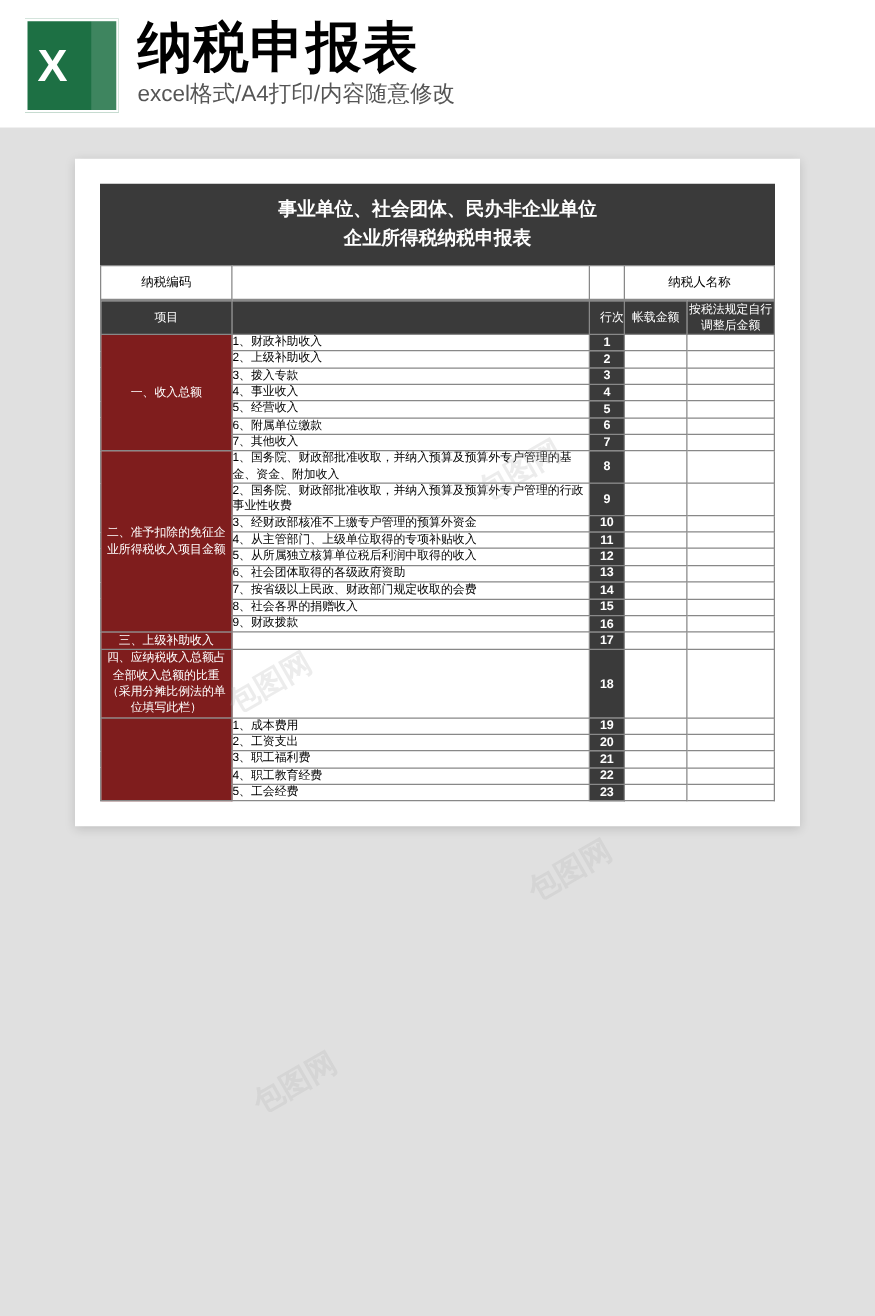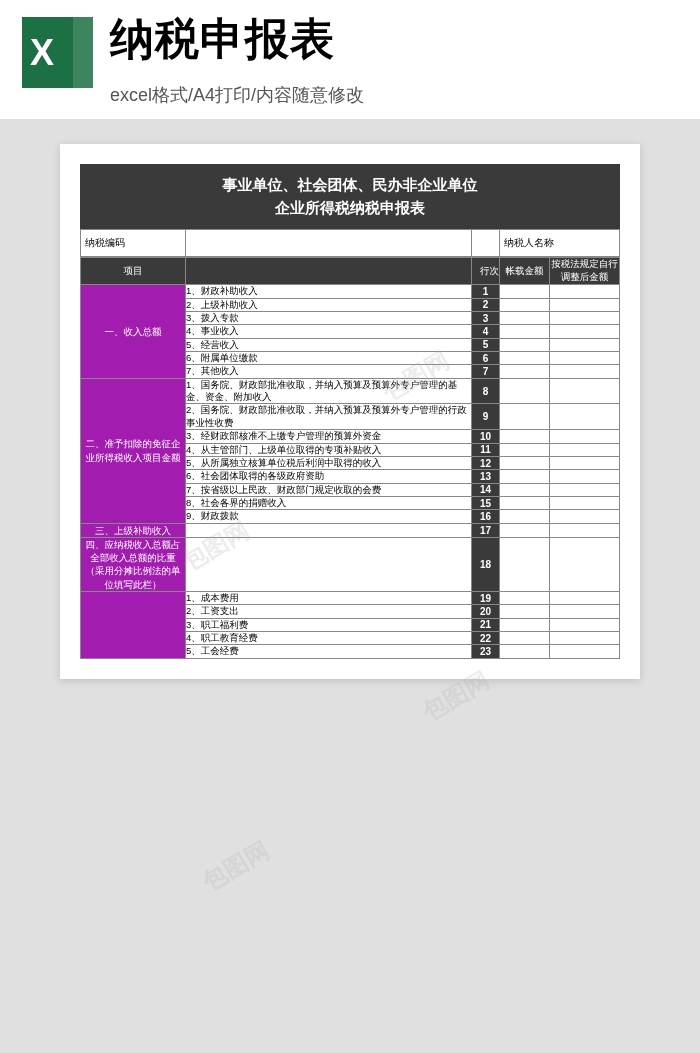--- a/index.html
+++ b/index.html
@@ -56,21 +56,21 @@
     .header-title {
       font-size: 44px;
       font-weight: 900;
       color: #000;
       letter-spacing: 1px;
       line-height: 1.1;
     }
     .header-subtitle {
       font-size: 18px;
       color: #555;
-      margin-top: 20px;
+      margin-top: 0;
     }
     .doc-container {
       padding: 25px 60px;
     }
     .doc-page {
       background: #fff;
       padding: 20px;
       box-shadow: 0 2px 8px rgba(0,0,0,0.15);
     }
     .doc-title-bar {
@@ -83,21 +83,21 @@
       line-height: 1.5;
     }
     .meta-table {
       width: 100%;
       border-collapse: collapse;
       font-size: 10px;
     }
     .meta-table td {
       border: 1px solid #888;
       padding: 6px 4px;
-      text-align: left;
+      text-align: center;
     }
     .meta-label-narrow {
       width: 105px;
       background: #fff;
     }
     .main-table {
       width: 100%;
       border-collapse: collapse;
       font-size: 9.5px;
     }
@@ -123,21 +123,21 @@
       width: 28px;
       text-align: right;
     }
     .col-val1 {
       width: 50px;
     }
     .col-val2 {
       width: 70px;
     }
     .section-cell {
-      background: #a21caf;
+      background: #7f1d1d;
       color: #fff;
       text-align: center;
       font-size: 9.5px;
       padding: 4px 6px;
       line-height: 1.4;
     }
     .item-cell {
       padding: 6px 6px;
       font-size: 9.5px;
       text-align: left;

